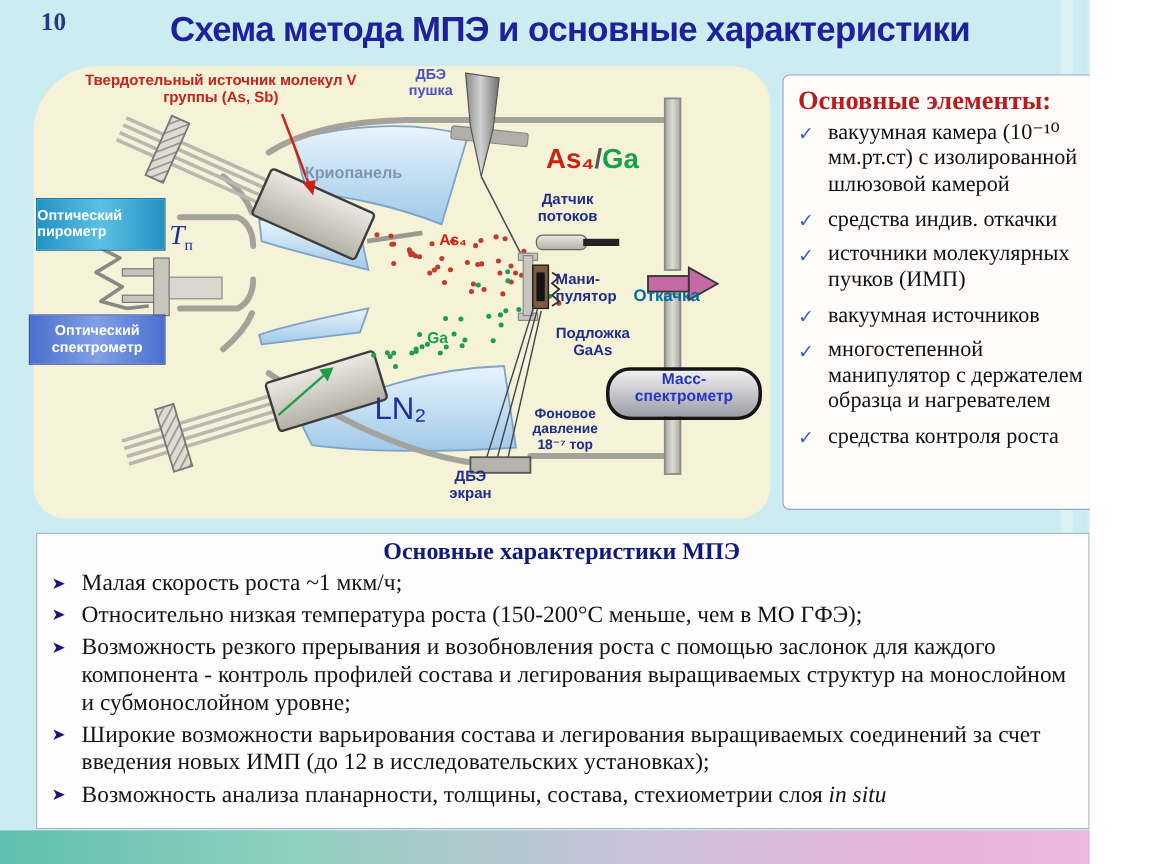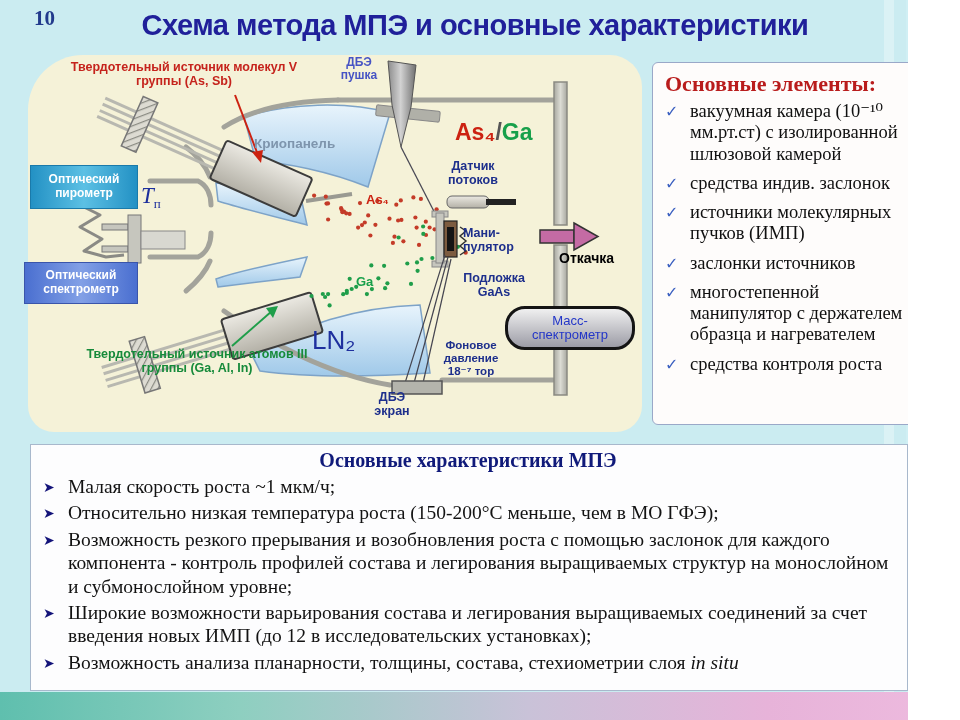--- a/index.html
+++ b/index.html
@@ -14,34 +14,34 @@
       font-weight:bold;font-size:21px;color:#223a8c;}
   .title{position:absolute;left:90px;top:9px;width:770px;text-align:center;
       font-size:29px;font-weight:700;color:#20209a;letter-spacing:-0.5px;}
   .diagram-box{position:absolute;left:28px;top:55px;width:614px;height:377px;
       background:#f5f2d8;border-radius:55px 32px 26px 26px;}
   .diagram-svg{position:absolute;left:28px;top:55px;}
   .lbl{position:absolute;font-weight:bold;line-height:1.12;}
   .pre{white-space:pre-line;}
   .ctr{text-align:center;}
   .pyro-box{position:absolute;left:30px;top:165px;width:106px;height:42px;display:flex;
-      align-items:center;justify-content:center;text-align:center;color:#fff;font-weight:bold;
+      align-items:center;justify-content:center;text-align:left;color:#fff;font-weight:bold;
       font-size:12px;line-height:1.15;border:1px solid #1a7aaa;
       background:linear-gradient(90deg,#2391c4,#5cc0e4 50%,#2391c4);}
   .spec-box{position:absolute;left:24px;top:262px;width:112px;height:40px;display:flex;
       align-items:center;justify-content:center;text-align:center;color:#fff;font-weight:bold;
       font-size:12px;line-height:1.15;border:1px solid #3a55aa;
       background:linear-gradient(90deg,#4a6fd0,#82a0e6 50%,#4a6fd0);}
   .t-label{position:absolute;left:141px;top:183px;font-style:italic;font-weight:normal;
       font-size:23px;color:#1d2f9c;font-family:"Liberation Serif","DejaVu Serif",serif;text-align:right;}
   .t-label .sub{font-size:13px;vertical-align:-5px;font-style:normal;}
   .flux-big{position:absolute;left:455px;top:119px;font-size:23px;font-weight:bold;}
   .mass-pill{position:absolute;left:505px;top:306px;width:124px;height:38px;border-radius:20px;
-      border:3px solid #141414;display:flex;align-items:center;justify-content:center;text-align:center;
-      background:linear-gradient(#f0f0f0,#9c9ca6);color:#2336c8;font-weight:normal;font-size:13px;
+      border:3px solid #141414;display:flex;justify-content:center;text-align:center;
+      background:linear-gradient(#f0f0f0,#9c9ca6);color:#2336c8;font-weight:bold;font-size:13px;
       line-height:1.05;white-space:pre-line;}
   .elements-panel{position:absolute;left:652px;top:62px;width:284px;height:363px;
       background:#fefcfb;border:1px solid #9aa8c8;border-radius:6px;box-sizing:border-box;
       padding:8px 10px 6px 12px;font-family:"Liberation Serif","DejaVu Serif",serif;}
   .elements-panel h3{margin:0 0 4px 0;font-size:22px;color:#b91c1c;}
   .panel-item{display:flex;gap:7px;margin:0 0 8px 0;font-size:18.5px;line-height:1.15;color:#101010;}
   .check{color:#3a5fc0;font-weight:bold;font-size:16px;flex:0 0 18px;padding-top:2px;
       font-family:"DejaVu Sans",sans-serif;}
   .chars-box{position:absolute;left:30px;top:444px;width:878px;height:247px;background:#fdfdfe;
       border:1px solid #a8b8cc;box-sizing:border-box;padding:4px 14px 0 12px;
@@ -264,54 +264,53 @@
     <span>Оптический пирометр</span>
   </div>
   <div class="t-label">
     <span>T</span><span class="sub">п</span>
   </div>
   <div class="spec-box">
     <span>Оптический спектрометр</span>
   </div>
   <div class="lbl pre" style="left:463px;top:226px;font-size:12.5px;color:#1d2f8c;">Мани-
 пулятор</div>
-  <div class="lbl" style="left:559px;top:239px;font-size:14px;color:#000000;margin-top:12px;">Откачка</div>
+  <div class="lbl" style="left:528px;top:239px;font-size:14px;color:#0369a1;">Откачка</div>
   <div class="lbl ctr pre" style="left:448px;top:271px;width:92px;font-size:12.5px;color:#1d2f8c;">Подложка
 GaAs</div>
   <div class="mass-pill">
     <span class="pre">Масс-
 спектрометр</span>
   </div>
   <div class="lbl ctr pre" style="left:424px;top:339px;width:94px;font-size:11.5px;color:#1d2f8c;">Фоновое
 давление
 18⁻⁷ тор</div>
   <div class="lbl ctr pre" style="left:356px;top:390px;width:72px;font-size:12.5px;color:#1d2f8c;">ДБЭ
 экран</div>
   <div class="lbl" style="left:312px;top:326px;font-size:26px;font-weight:normal;color:#1e2f9e;">LN₂</div>
   <div class="lbl" style="left:366px;top:193px;font-size:13px;color:#cc2211;">As₄</div>
   <div class="lbl" style="left:356px;top:275px;font-size:13px;color:#17a04a;">Ga</div>
-  <div class="lbl ctr" style="left:66px;top:347px;width:262px;font-size:12.5px;color:#168a3a;">Твердотельный источник атомов III группы (Ga, Al, In)</div>
 
   <div class="elements-panel">
     <h3>Основные элементы:</h3>
     <div class="panel-item">
       <span class="check">✓</span>
       <span>вакуумная камера (10⁻¹⁰ мм.рт.ст) с изолированной шлюзовой камерой</span>
       </div>
     <div class="panel-item">
       <span class="check">✓</span>
-      <span>средства индив. заслонок</span>
+      <span>средства индив. откачки</span>
       </div>
     <div class="panel-item">
       <span class="check">✓</span>
       <span>источники молекулярных пучков (ИМП)</span>
       </div>
     <div class="panel-item">
       <span class="check">✓</span>
-      <span>заслонки источников</span>
+      <span>вакуумная источников</span>
       </div>
     <div class="panel-item">
       <span class="check">✓</span>
       <span>многостепенной манипулятор с держателем образца и нагревателем</span>
       </div>
     <div class="panel-item">
       <span class="check">✓</span>
       <span>средства контроля роста</span>
       </div>
   </div>

